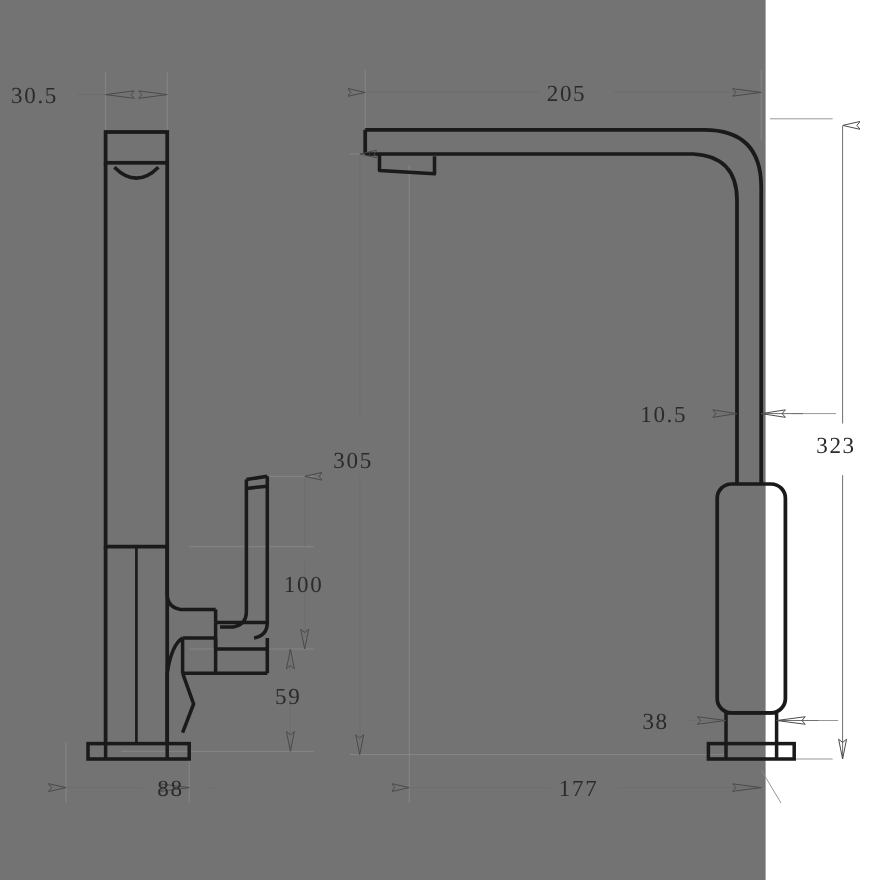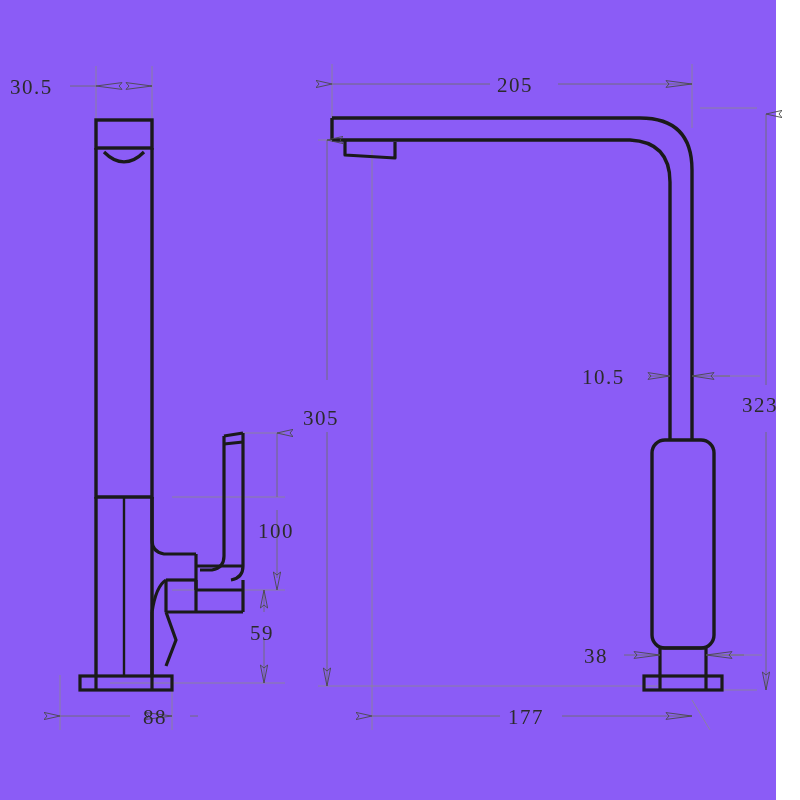--- a/index.html
+++ b/index.html
@@ -1,18 +1,18 @@
 <!DOCTYPE html>
 <html><head>
 <meta charset="utf-8">
 <style>
   html,body{margin:0;padding:0;background:#ffffff;}
   body{width:800px;height:800px;overflow:hidden;
        font-family:"Liberation Serif", serif;}
-  #stage{position:relative;width:776px;height:800px;background:#8b5cf6;}
+  #stage{position:relative;width:696px;height:800px;background:#737373;}
   svg{display:block;}
   .dimtext{font-family:"Liberation Serif", serif;font-size:21px;fill:#2b2b2b;
            letter-spacing:1.5px;}
 </style>
 </head>
 <body>
 
 <div id="stage">
 <svg width="800" height="800" viewBox="0 0 800 800">
 

